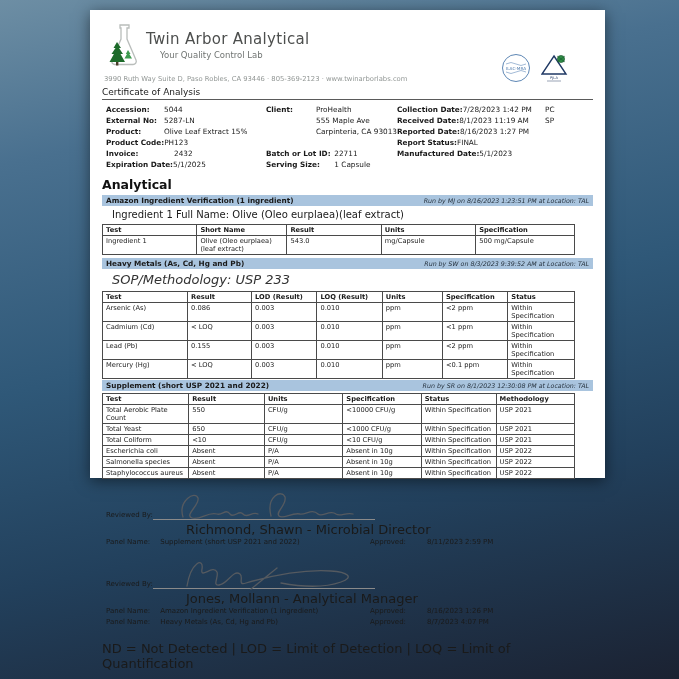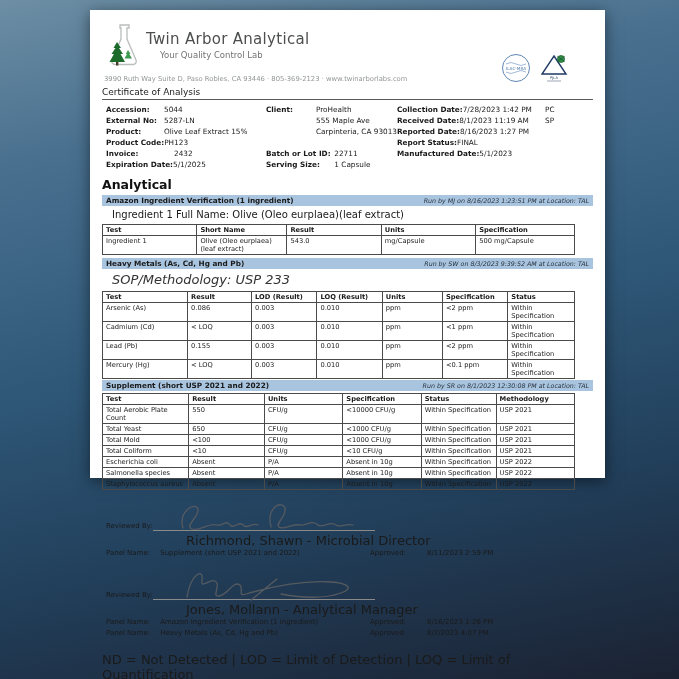--- a/index.html
+++ b/index.html
@@ -259,28 +259,20 @@
         </tr>
         <tr>
           <td>Total Yeast</td>
           <td>650</td>
           <td>CFU/g</td>
           <td>&lt;1000 CFU/g</td>
           <td>Within Specification</td>
           <td>USP 2021</td>
         </tr>
         <tr>
-          <td>Total Mold</td>
-          <td>&lt;100</td>
-          <td>CFU/g</td>
-          <td>&lt;1000 CFU/g</td>
-          <td>Within Specification</td>
-          <td>USP 2021</td>
-        </tr>
-        <tr>
           <td>Total Coliform</td>
           <td>&lt;10</td>
           <td>CFU/g</td>
           <td>&lt;10 CFU/g</td>
           <td>Within Specification</td>
           <td>USP 2021</td>
         </tr>
         <tr>
           <td>Escherichia coli</td>
           <td>Absent</td>

